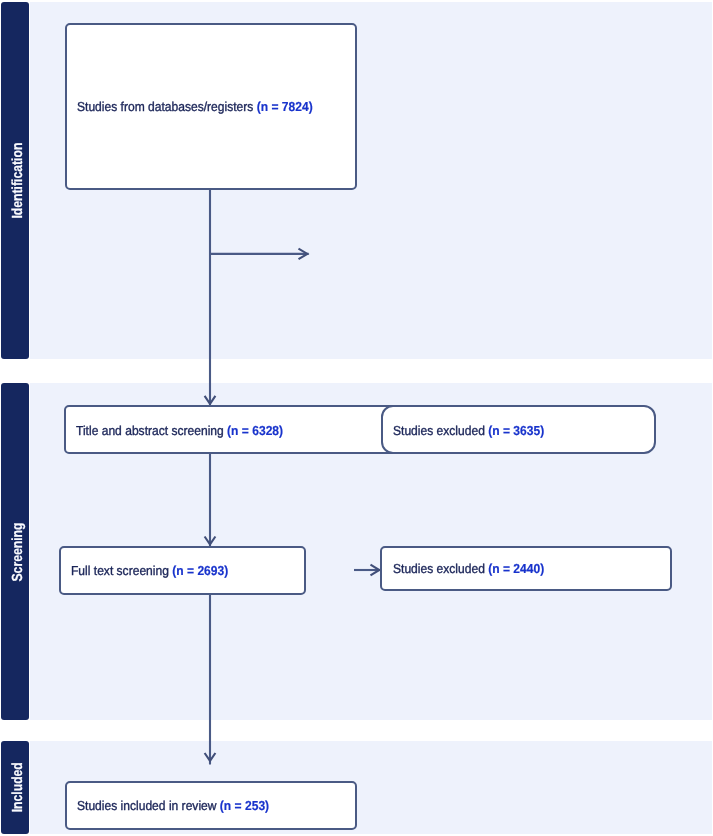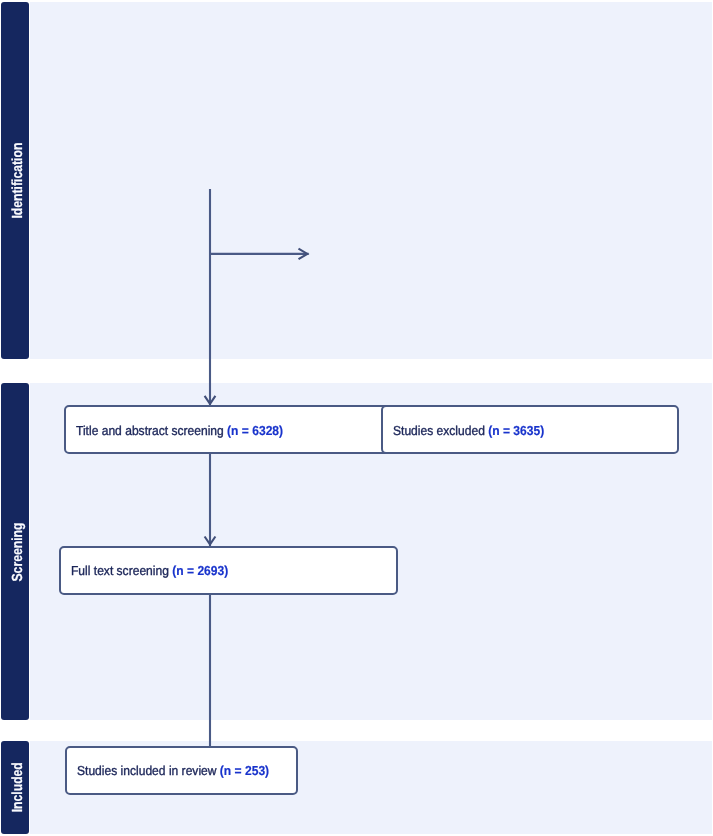--- a/index.html
+++ b/index.html
@@ -53,32 +53,38 @@
     <g fill="none" stroke="#414f79" stroke-width="2.1" stroke-linecap="butt" stroke-linejoin="miter">
       <path d="M298.5,248.6 L307.4,253.9 L298.5,259.2"></path>
       <path d="M204.6,395.9 L210,403.8 L215.4,395.9"></path>
       <path d="M371.3,424.6 L380.1,429.8 L371.3,435.1"></path>
       <path d="M204.6,536.5 L210,544.4 L215.4,536.5"></path>
       <path d="M370.5,564.7 L379.3,570 L370.5,575.3"></path>
       <path d="M204.6,753 L210,760.9 L215.4,753"></path>
     </g>
   </svg>
 
+  <div class="box" style="left:64.9px;top:22.9px;width:292.2px;height:167.2px;">
+    <div class="txt"><span>Studies from databases/registers </span><b>(n = 7824)</b></div>
+  </div>
 
 
   <div class="box" style="left:63.6px;top:404.9px;width:343px;height:49.4px;">
     <div class="txt"><span>Title and abstract screening </span><b>(n = 6328)</b></div>
   </div>
 
-  <div class="box" style="left:380.8px;top:404.9px;width:298px;height:49.4px;">
+  <div class="box" style="left:380.8px;top:404.9px;width:275px;height:49.4px;border-radius:12px;">
     <div class="txt"><span>Studies excluded </span><b>(n = 3635)</b></div>
   </div>
 
-  <div class="box" style="left:58.7px;top:545.8px;width:339px;height:49.2px;">
+  <div class="box" style="left:58.7px;top:545.8px;width:247px;height:49.2px;">
     <div class="txt"><span>Full text screening </span><b>(n = 2693)</b></div>
   </div>
 
+  <div class="box" style="left:380.2px;top:545.8px;width:292.3px;height:45.2px;">
+    <div class="txt"><span>Studies excluded </span><b>(n = 2440)</b></div>
+  </div>
 
-  <div class="box" style="left:64.7px;top:746px;width:233px;height:48.9px;">
+  <div class="box" style="left:64.7px;top:781px;width:292px;height:48.9px;">
     <div class="txt"><span>Studies included in review </span><b>(n = 253)</b></div>
   </div>
 
 </div>
 
 </body></html>

